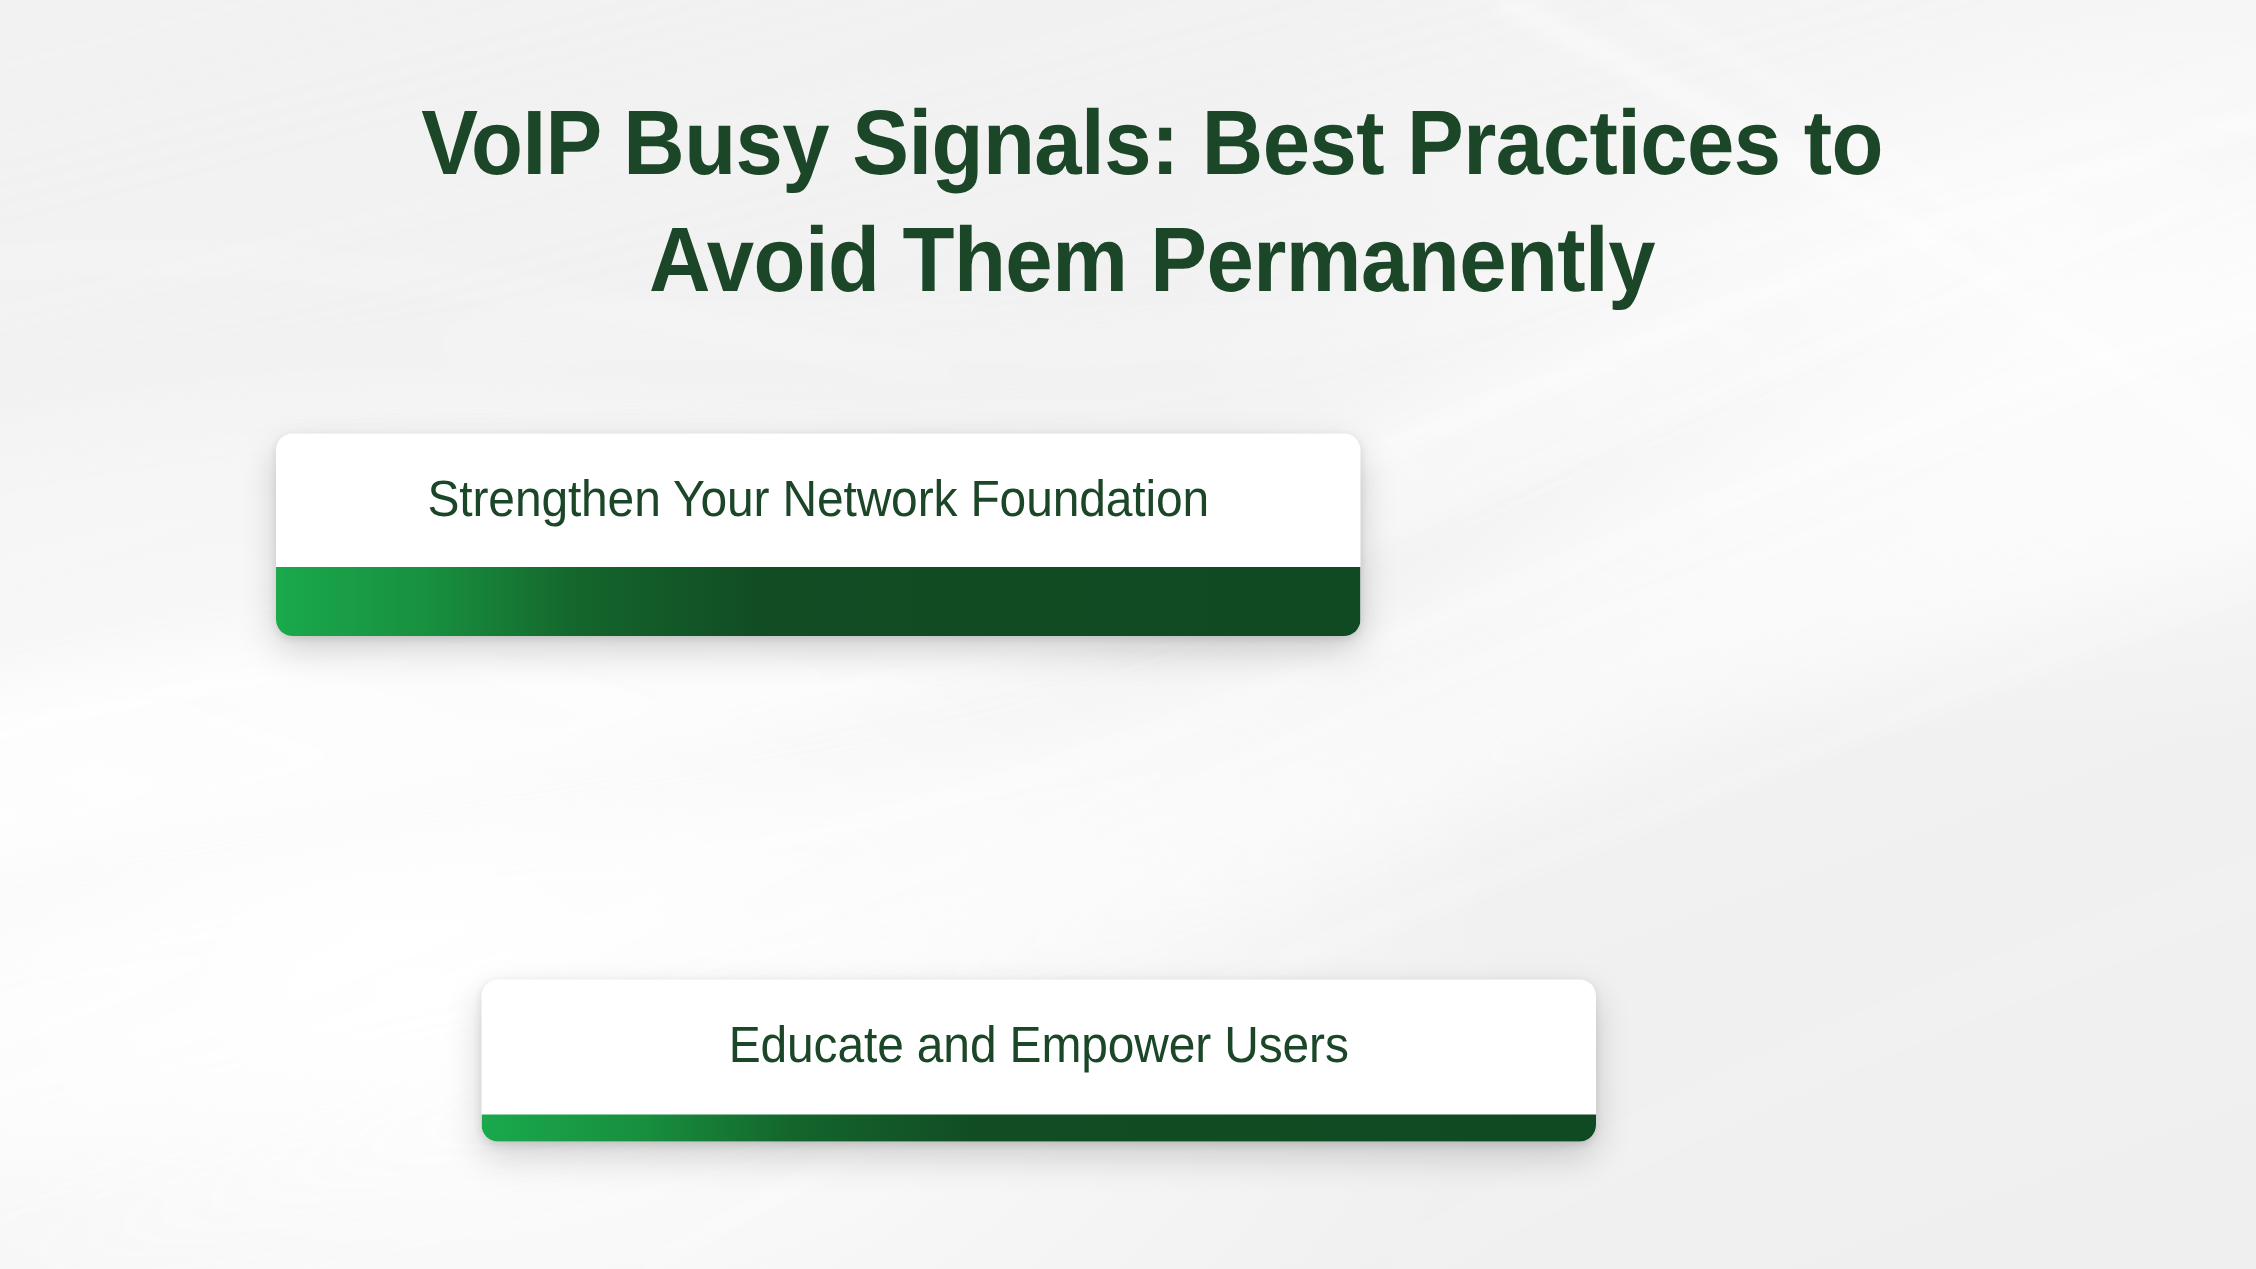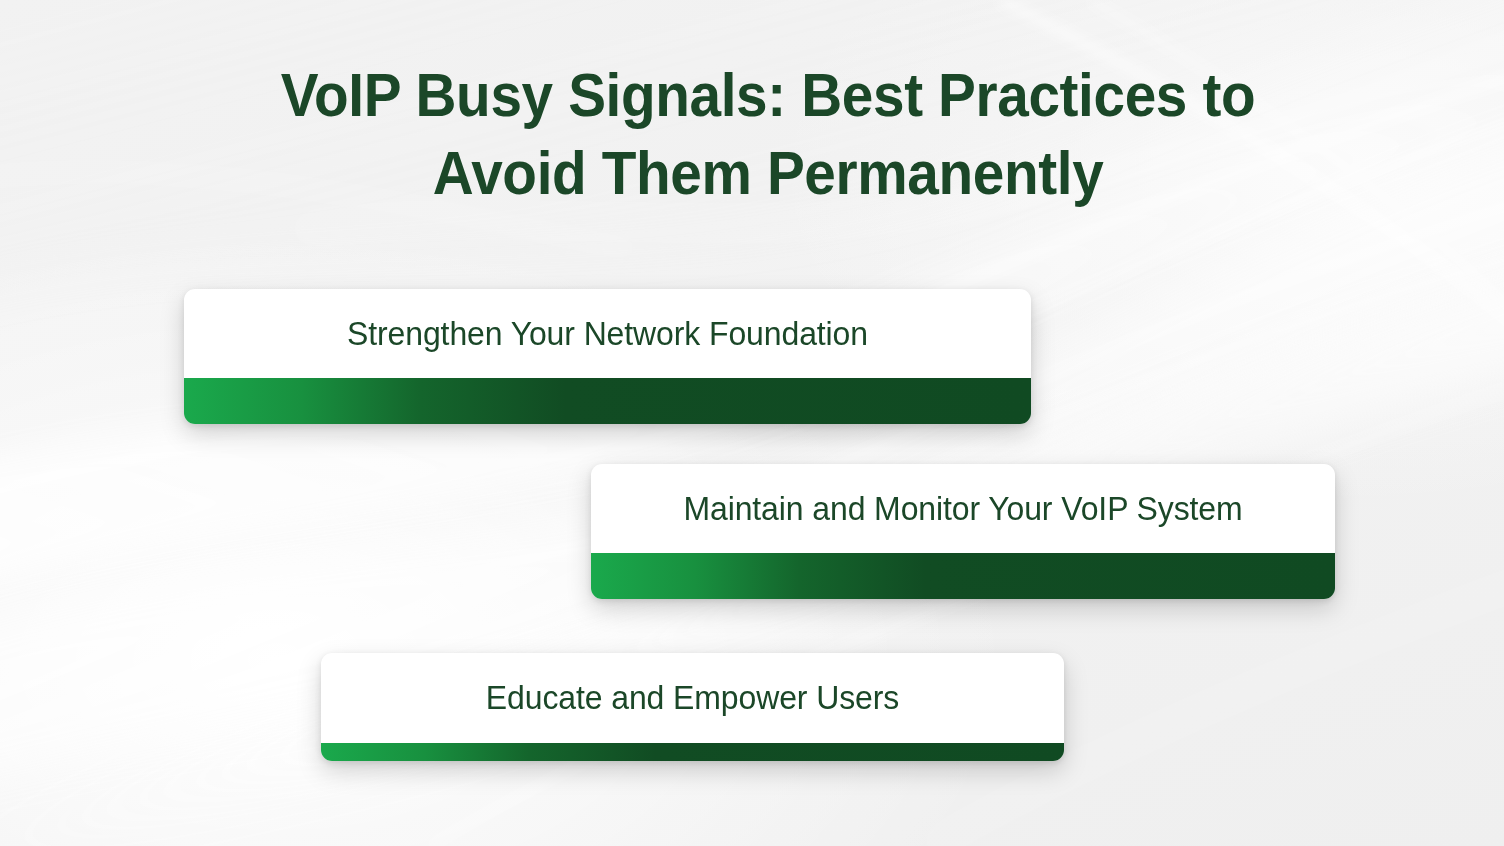--- a/index.html
+++ b/index.html
@@ -79,21 +79,21 @@
     line-height: 1.1;
     letter-spacing: -0.1px;
     transform: scaleX(0.94);
     white-space: nowrap;
   }
   .card-bar {
     width: 100%;
     background: linear-gradient(90deg, #1aa94c 0%, #18903f 14%, #14652c 28%, #114c23 45%, #104a22 100%);
   }
 
-  #card-0 { left: 184px; top: 289px;  width: 847px; height: 135px; }
+  #card-0 { left: 184px; top: 289px;  width: 723px; height: 135px; }
   #card-0 .card-label { height: 89px; }
   #card-0 .card-bar   { height: 46px; }
 
   #card-1 { left: 591px; top: 464px;  width: 744px; height: 135px; }
   #card-1 .card-label { height: 89px; }
   #card-1 .card-bar   { height: 46px; }
 
   #card-2 { left: 321px; top: 653px;  width: 743px; height: 108px; }
   #card-2 .card-label { height: 90px; }
   #card-2 .card-bar   { height: 47px; }
@@ -161,23 +161,19 @@
   </div>
 
   <div class="title">VoIP Busy Signals: Best Practices to
 Avoid Them Permanently</div>
 
   <div class="card" id="card-0">
     <div class="card-label">Strengthen Your Network Foundation</div>
     <div class="card-bar"></div>
   </div>
 
-  <div class="card" id="card-1">
-    <div class="card-label">Maintain and Monitor Your VoIP System</div>
-    <div class="card-bar"></div>
-  </div>
 
   <div class="card" id="card-2">
     <div class="card-label">Educate and Empower Users</div>
     <div class="card-bar"></div>
   </div>
 
 </div>
 
 </body></html>

